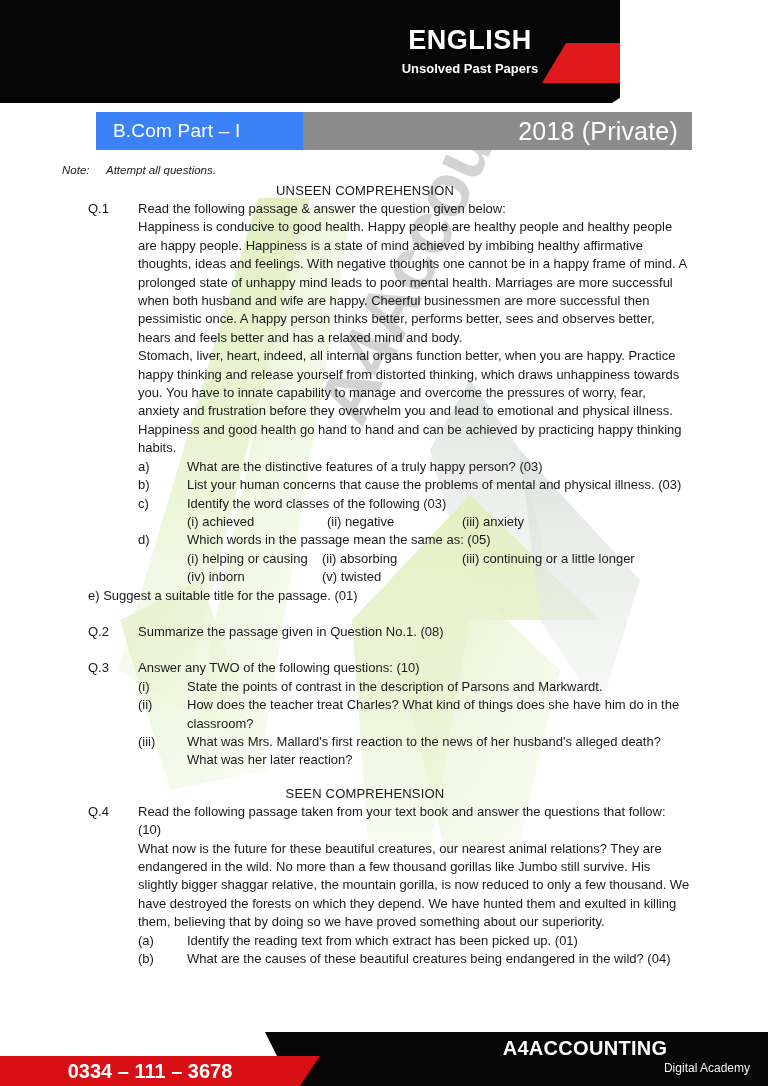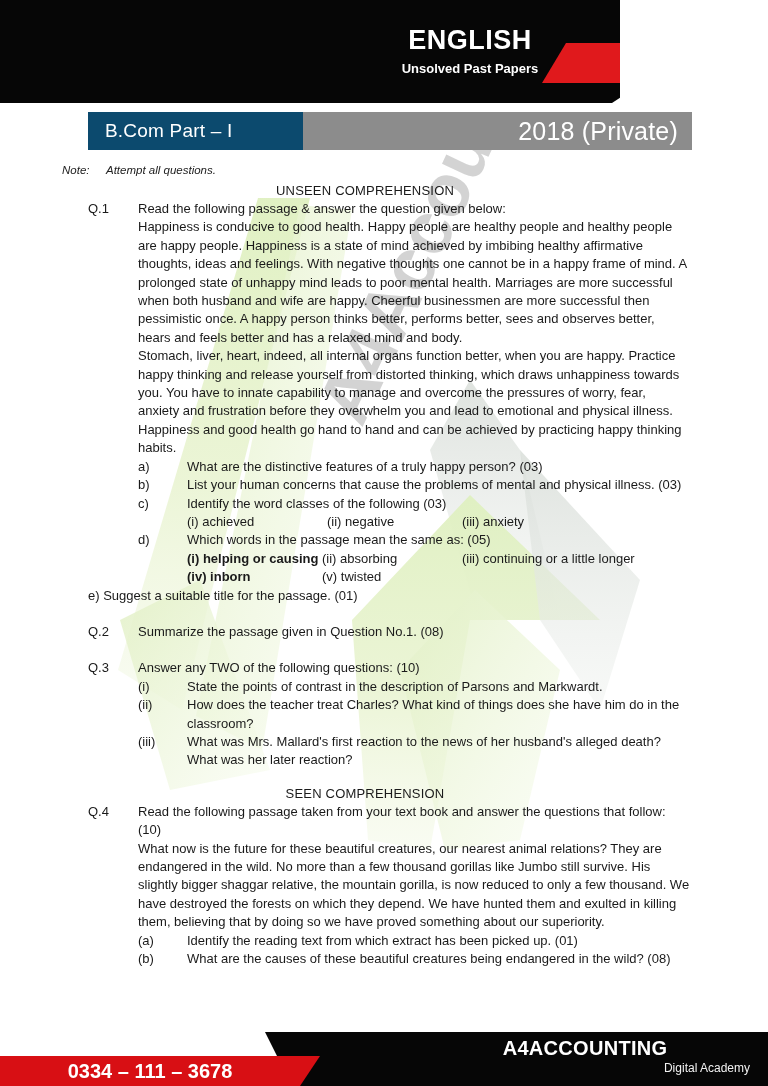--- a/index.html
+++ b/index.html
@@ -27,21 +27,21 @@
     position:absolute;left:330px;top:62px;width:280px;text-align:center;
     color:#ffffff;font-weight:bold;font-size:13px;line-height:1;
   }
   .hdr-course{
     position:absolute;left:590px;top:48px;width:175px;text-align:center;
     color:#a21caf;font-weight:bold;font-size:16px;line-height:1;
   }
 
   
   .titlebar{position:absolute;left:88px;top:112px;width:592px;height:38px;}
-  .tb-red{position:absolute;left:0;top:0;width:215px;height:38px;background:#0c4a6e;}
+  .tb-red{position:absolute;left:8px;top:0;width:215px;height:38px;background:#3b82f6;}
   .tb-gray{position:absolute;left:215px;top:0;width:377px;height:38px;background:#8C8C8C;padding-left:12px;}
   .tb-red span{
     display:block;color:#fff;font-size:19px;font-weight:normal;
     line-height:38px;padding-left:17px;letter-spacing:.2px;
   }
   .tb-gray span{
     display:block;color:#fff;font-size:25px;line-height:38px;
     text-align:right;padding-right:14px;letter-spacing:.2px;
   }
 
@@ -70,21 +70,21 @@
   .qbody{flex:1;font-size:13px;line-height:18.4px;}
   .para{font-size:13px;line-height:18.4px;}
   .sub{display:flex;}
   .sub .lab{width:49px;flex:0 0 49px;}
   .sub .txt{flex:1;}
   .inline-cols{display:flex;}
   .inline-cols .c1{width:140px;flex:0 0 140px;}
   .inline-cols .c2{width:135px;flex:0 0 135px;}
   .inline-cols .c3{flex:1;}
   .d-cols{display:flex;}
-  .d-cols .d1{width:135px;flex:0 0 135px;font-weight:bold;}
+  .d-cols .d1{width:135px;flex:0 0 135px;}
   .d-cols .d2{width:140px;flex:0 0 140px;}
   .d-cols .d3{flex:1;}
   .e-line{margin-left:88px;font-size:13px;line-height:18.4px;}
   .gap{height:18px;}
   .gap-s{height:9px;}
 
   
   .footer{position:absolute;left:0;bottom:0;width:768px;height:76px;overflow:hidden;}
   .ft-black{
     position:absolute;left:0;top:0;width:768px;height:76px;background:#060606;
@@ -251,21 +251,21 @@
     <div class="qnum">Q.4</div>
     <div class="qbody">
       <div class="para">Read the following passage taken from your text book and answer the questions that follow: (10)</div>
       <div class="para">What now is the future for these beautiful creatures, our nearest animal relations? They are endangered in the wild. No more than a few thousand gorillas like Jumbo still survive. His slightly bigger shaggar relative, the mountain gorilla, is now reduced to only a few thousand. We have destroyed the forests on which they depend. We have hunted them and exulted in killing them, believing that by doing so we have proved something about our superiority.</div>
       <div class="sub">
         <div class="lab">(a)</div>
         <div class="txt">Identify the reading text from which extract has been picked up. (01)</div>
       </div>
       <div class="sub">
         <div class="lab">(b)</div>
-        <div class="txt">What are the causes of these beautiful creatures being endangered in the wild? (08)</div>
+        <div class="txt">What are the causes of these beautiful creatures being endangered in the wild? (04)</div>
       </div>
     </div>
   </div>
 
 </div>
 
 <div class="footer">
   <div class="ft-black"></div>
   <div class="ft-red"></div>
   <div class="ft-phone">0334 – 111 – 3678</div>

